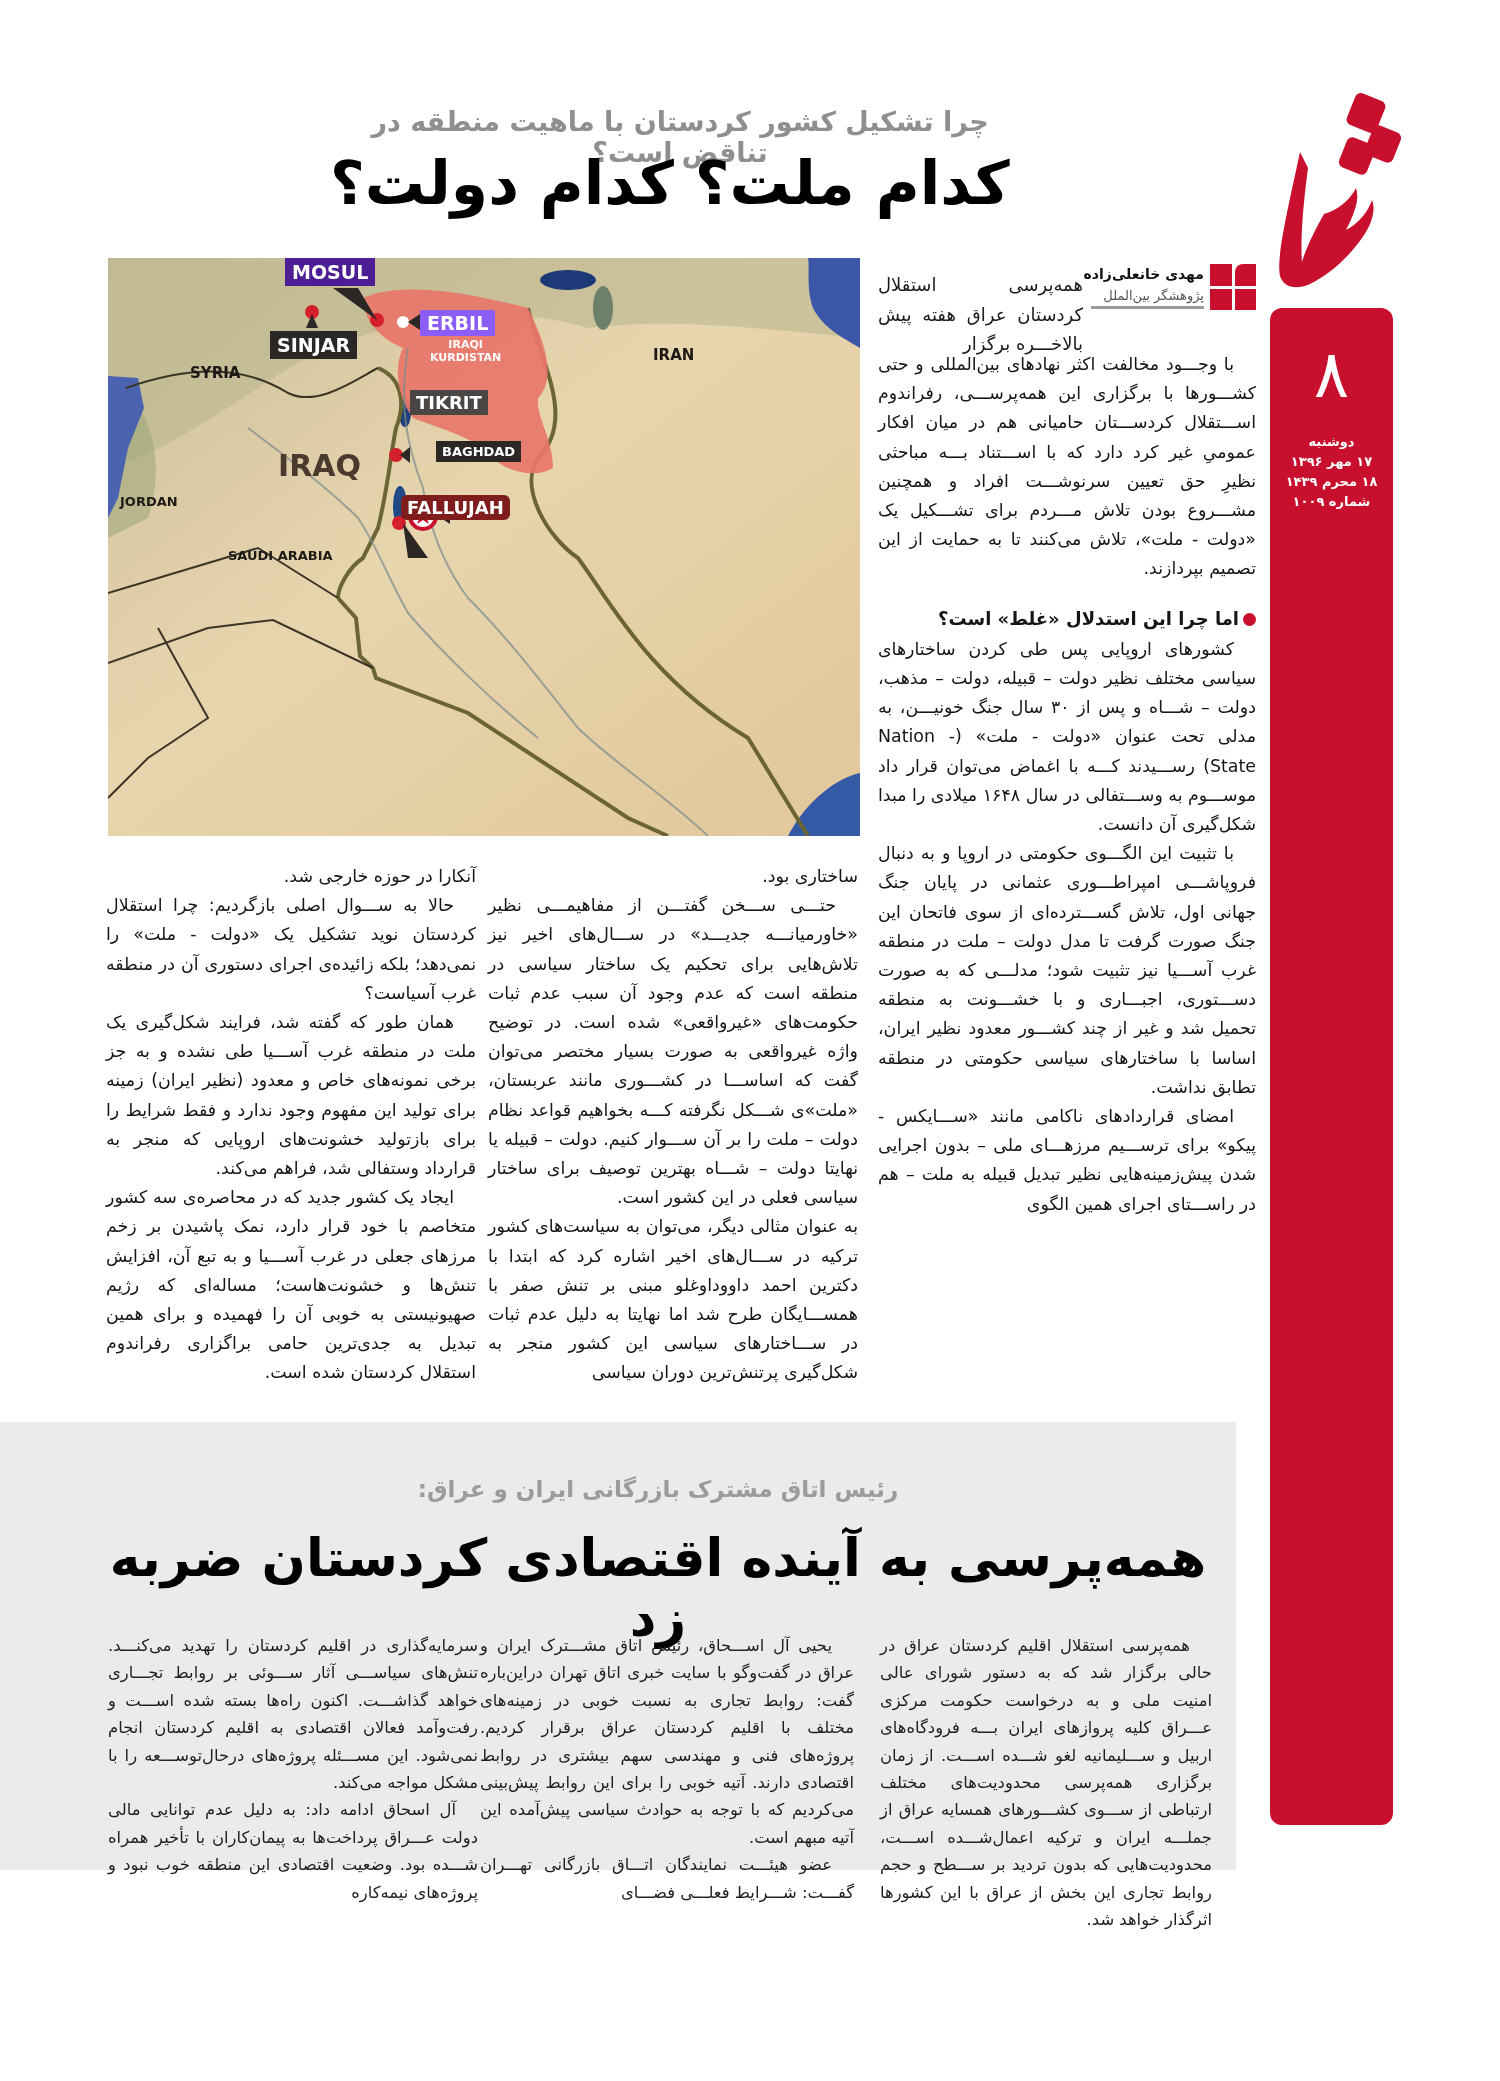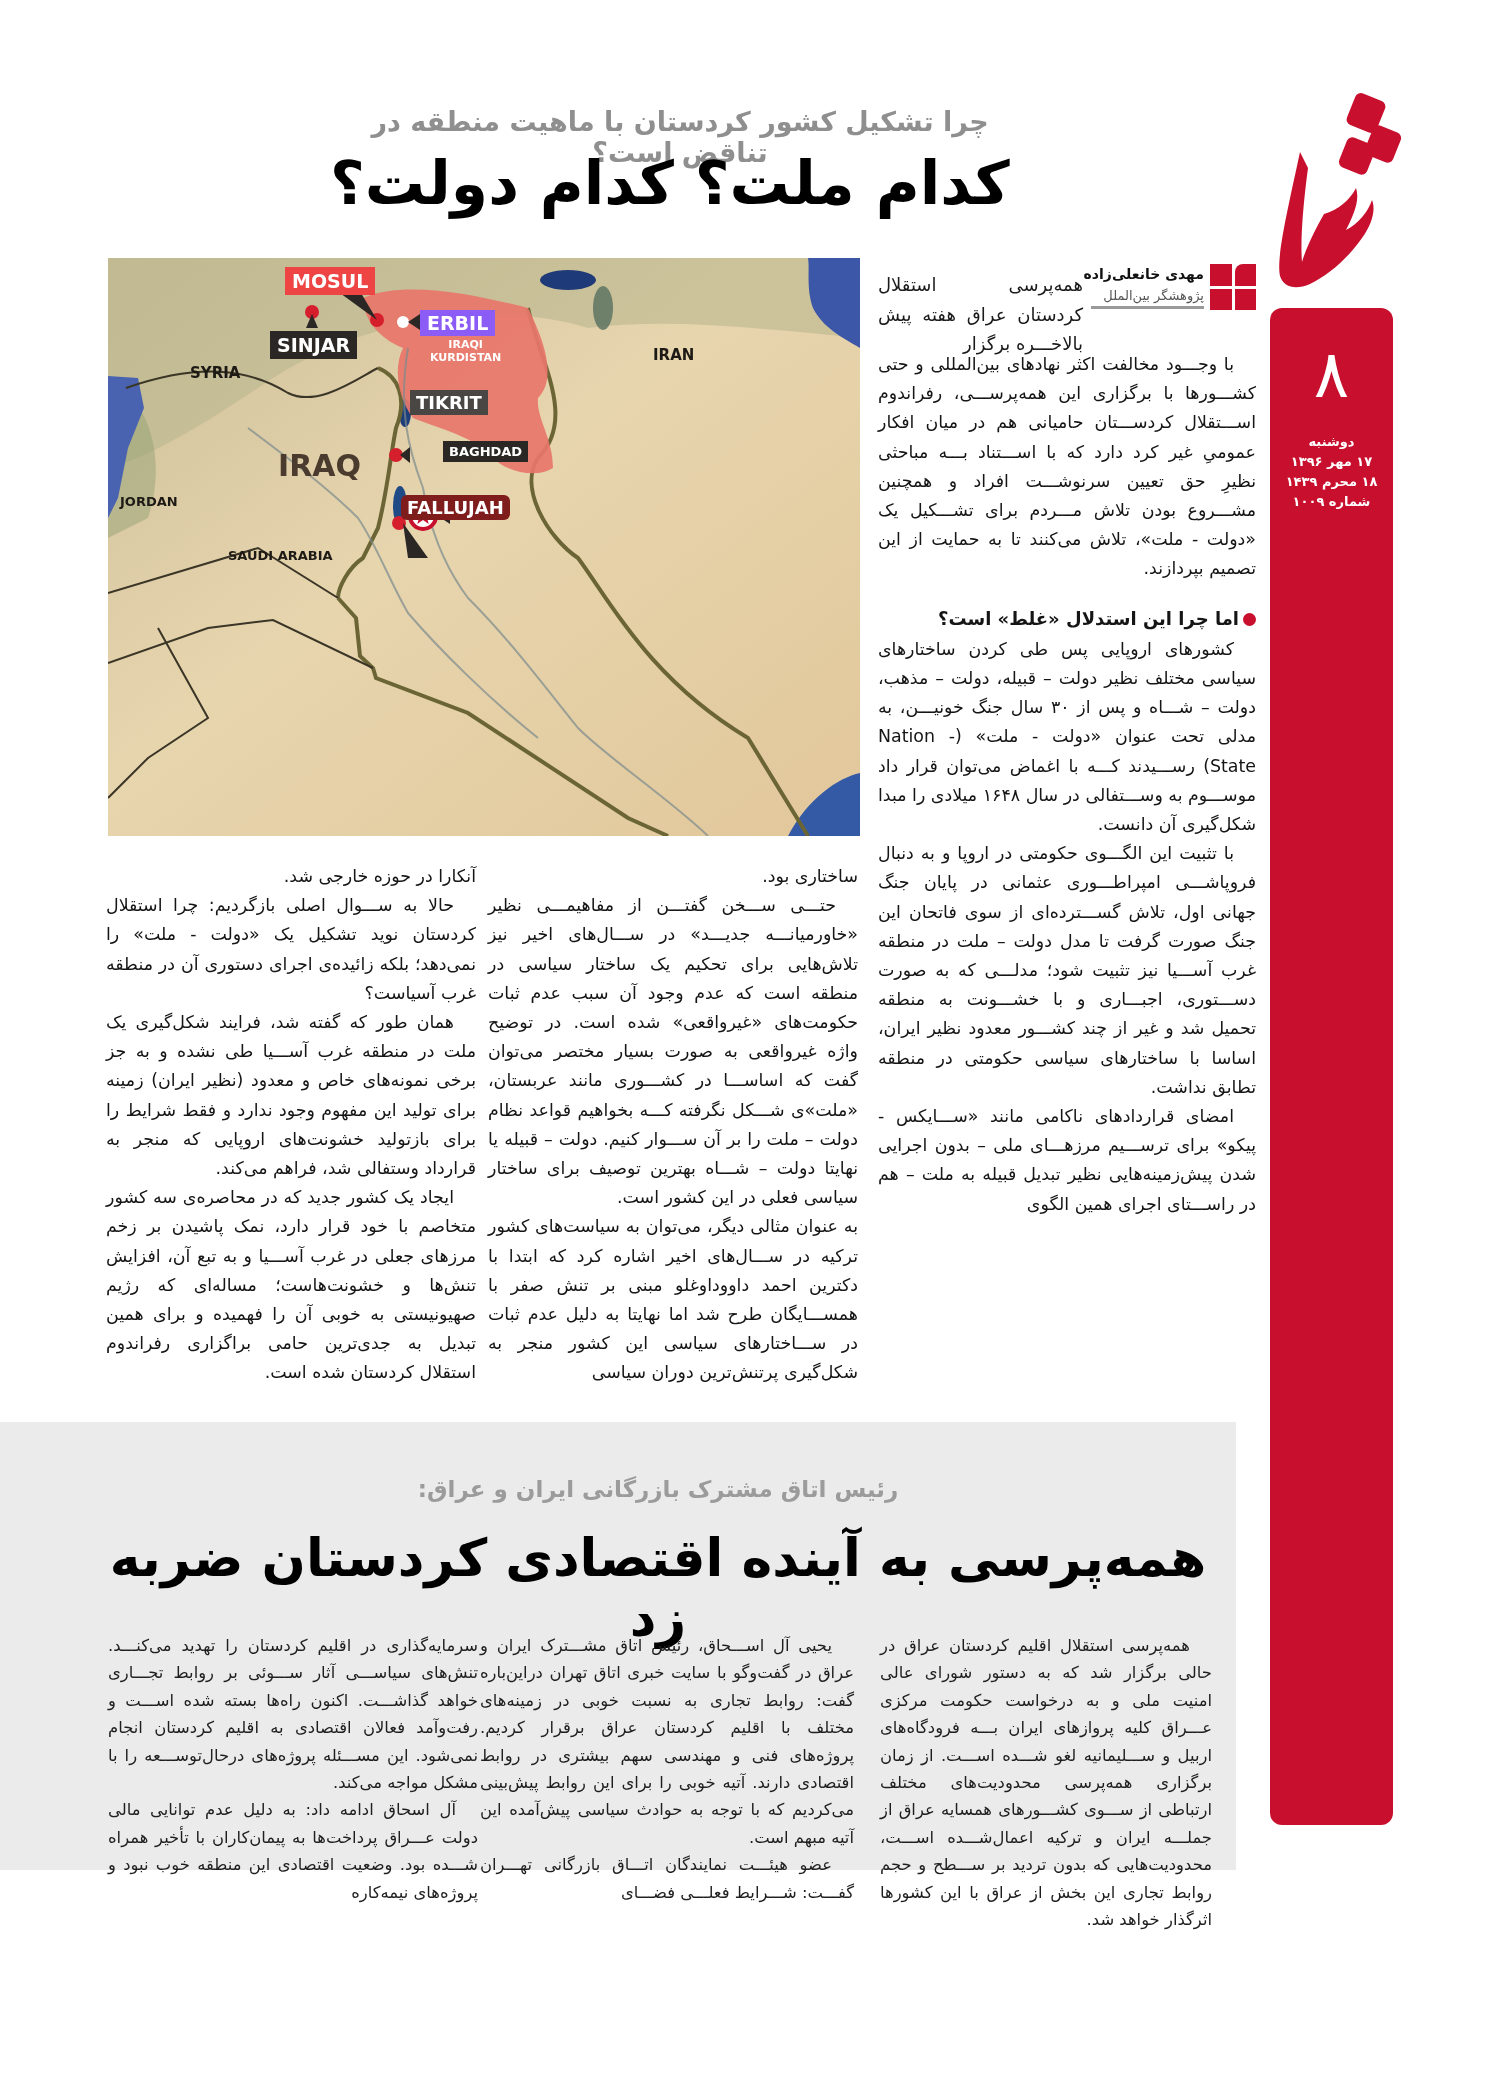--- a/index.html
+++ b/index.html
@@ -128,32 +128,32 @@
     <polygon points="315,249 317.5,255.5 324,255.5 318.8,259.5 320.8,266 315,262 309.2,266 311.2,259.5 306,255.5 312.5,255.5" fill="#c8102e"></polygon>
 
     <polygon points="225,30 250,30 269,62" fill="#2b2724"></polygon>
     <polygon points="198,70 210,70 204,56" fill="#2b2724"></polygon>
     <polygon points="300,64 312,56 312,72" fill="#2b2724"></polygon>
     <polygon points="292,197 302,189 302,205" fill="#2b2724"></polygon>
     <polygon points="330,258 342,250 342,266" fill="#2b2724"></polygon>
     <polygon points="295,265 300,300 320,300" fill="#2b2724"></polygon>
   </svg>
 
-  <div style="position:absolute;left:177px;top:9px;background:#ef4444;color:#fff;font:bold 19px 'DejaVu Sans',sans-serif;padding:3px 7px;direction:ltr;">MOSUL</div>
+  <div style="position:absolute;left:177px;top:0px;background:#4c1d95;color:#fff;font:bold 19px 'DejaVu Sans',sans-serif;padding:3px 7px;direction:ltr;">MOSUL</div>
   <div style="position:absolute;left:162px;top:73px;background:#2b2724;color:#fff;font:bold 19px 'DejaVu Sans',sans-serif;padding:3px 7px;direction:ltr;">SINJAR</div>
   <div style="position:absolute;left:312px;top:52px;background:#8b5cf6;color:#fff;font:bold 19px 'DejaVu Sans',sans-serif;padding:2px 7px;direction:ltr;">ERBIL</div>
   <div style="position:absolute;left:322px;top:80px;color:#fff;font:bold 11px 'DejaVu Sans',sans-serif;text-align:center;line-height:13px;direction:ltr;">
     <div>IRAQI</div>
     <div>KURDISTAN</div>
   </div>
   <div style="position:absolute;left:545px;top:88px;color:#1d1a16;font:bold 15px 'DejaVu Sans',sans-serif;direction:ltr;">IRAN</div>
   <div style="position:absolute;left:82px;top:106px;color:#1d1a16;font:bold 15px 'DejaVu Sans',sans-serif;direction:ltr;">SYRIA</div>
   <div style="position:absolute;left:302px;top:132px;background:#4a4643;color:#fff;font:bold 18px 'DejaVu Sans',sans-serif;padding:2px 6px;direction:ltr;">TIKRIT</div>
   <div style="position:absolute;left:170px;top:190px;color:#4a3b2e;font:bold 30px 'DejaVu Sans',sans-serif;direction:ltr;">IRAQ</div>
-  <div style="position:absolute;left:335px;top:183px;background:#2b2724;color:#fff;font:bold 13px 'DejaVu Sans',sans-serif;padding:3px 6px;direction:ltr;">BAGHDAD</div>
+  <div style="position:absolute;left:328px;top:183px;background:#2b2724;color:#fff;font:bold 13px 'DejaVu Sans',sans-serif;padding:3px 6px;direction:ltr;">BAGHDAD</div>
   <div style="position:absolute;left:12px;top:236px;color:#1d1a16;font:bold 13px 'DejaVu Sans',sans-serif;direction:ltr;">JORDAN</div>
   <div style="position:absolute;left:293px;top:237px;background:#7f1d1d;color:#fff;font:bold 18px 'DejaVu Sans',sans-serif;padding:2px 6px;direction:ltr;border-radius:6px;">FALLUJAH</div>
   <div style="position:absolute;left:120px;top:290px;color:#1d1a16;font:bold 13px 'DejaVu Sans',sans-serif;direction:ltr;">SAUDI ARABIA</div>
 </div>
 
 <div class="byline">
   <div class="byline-mark">
       <span></span>
       <span></span>
       <span></span>

